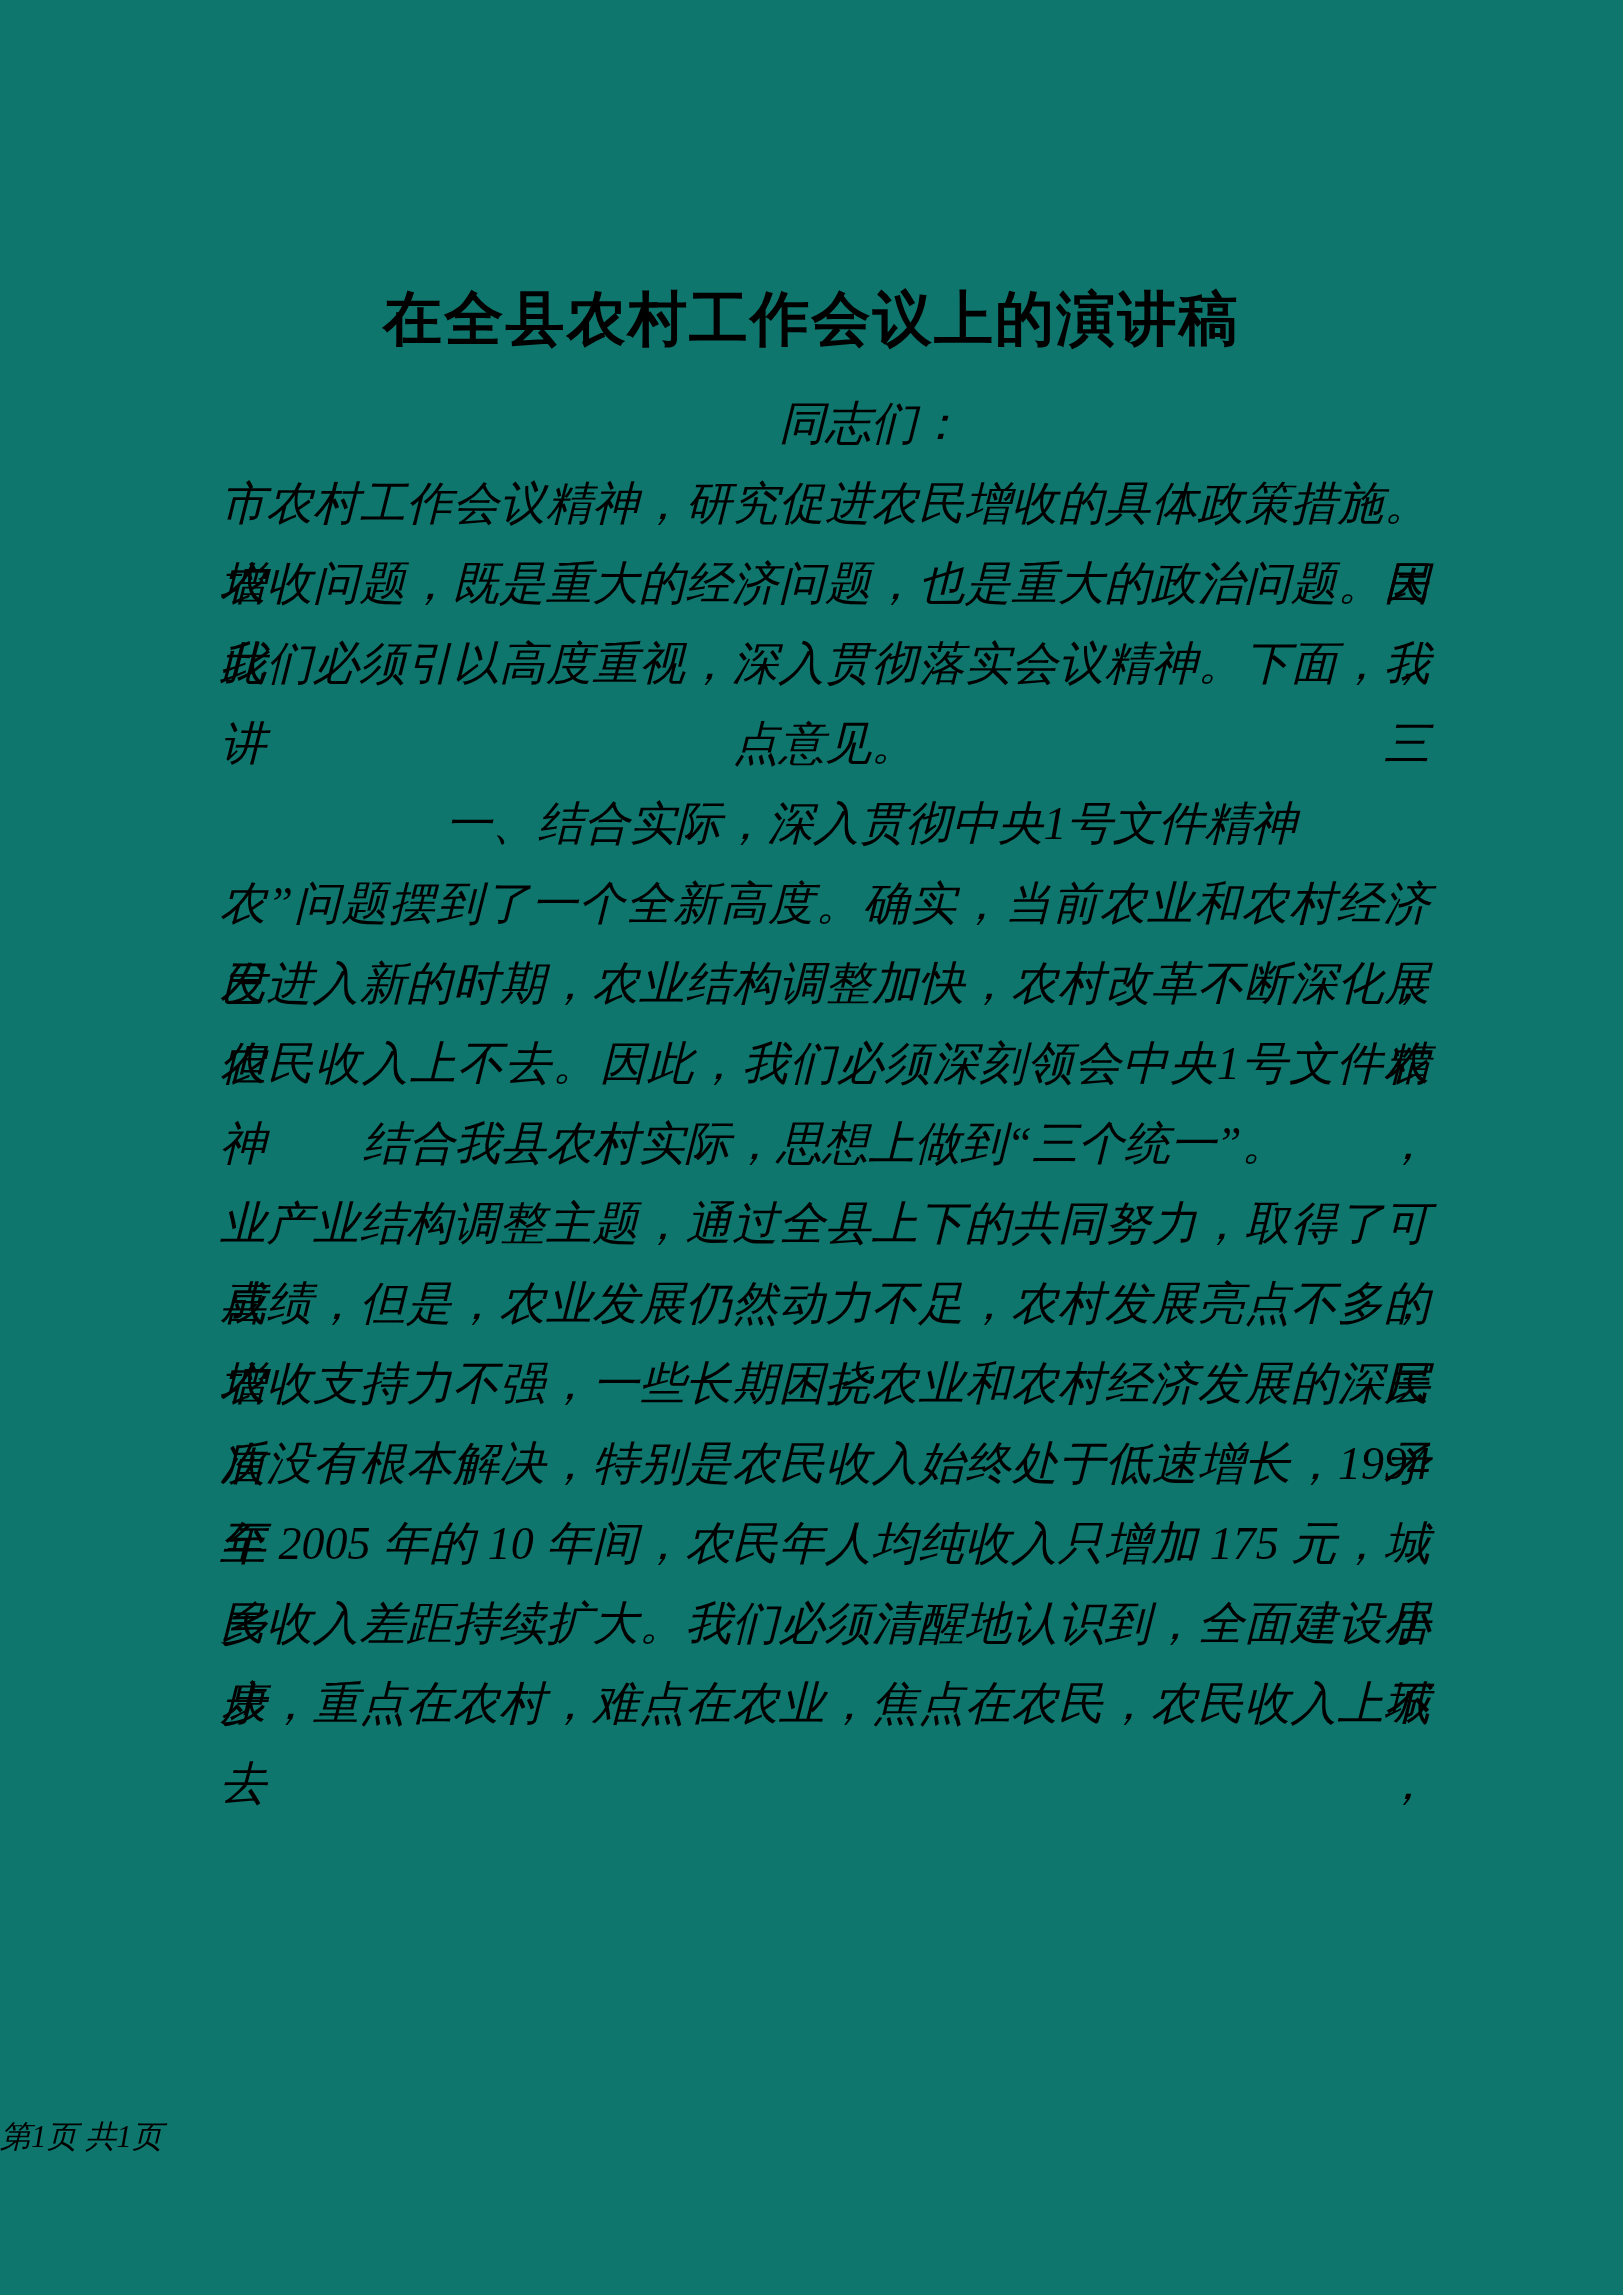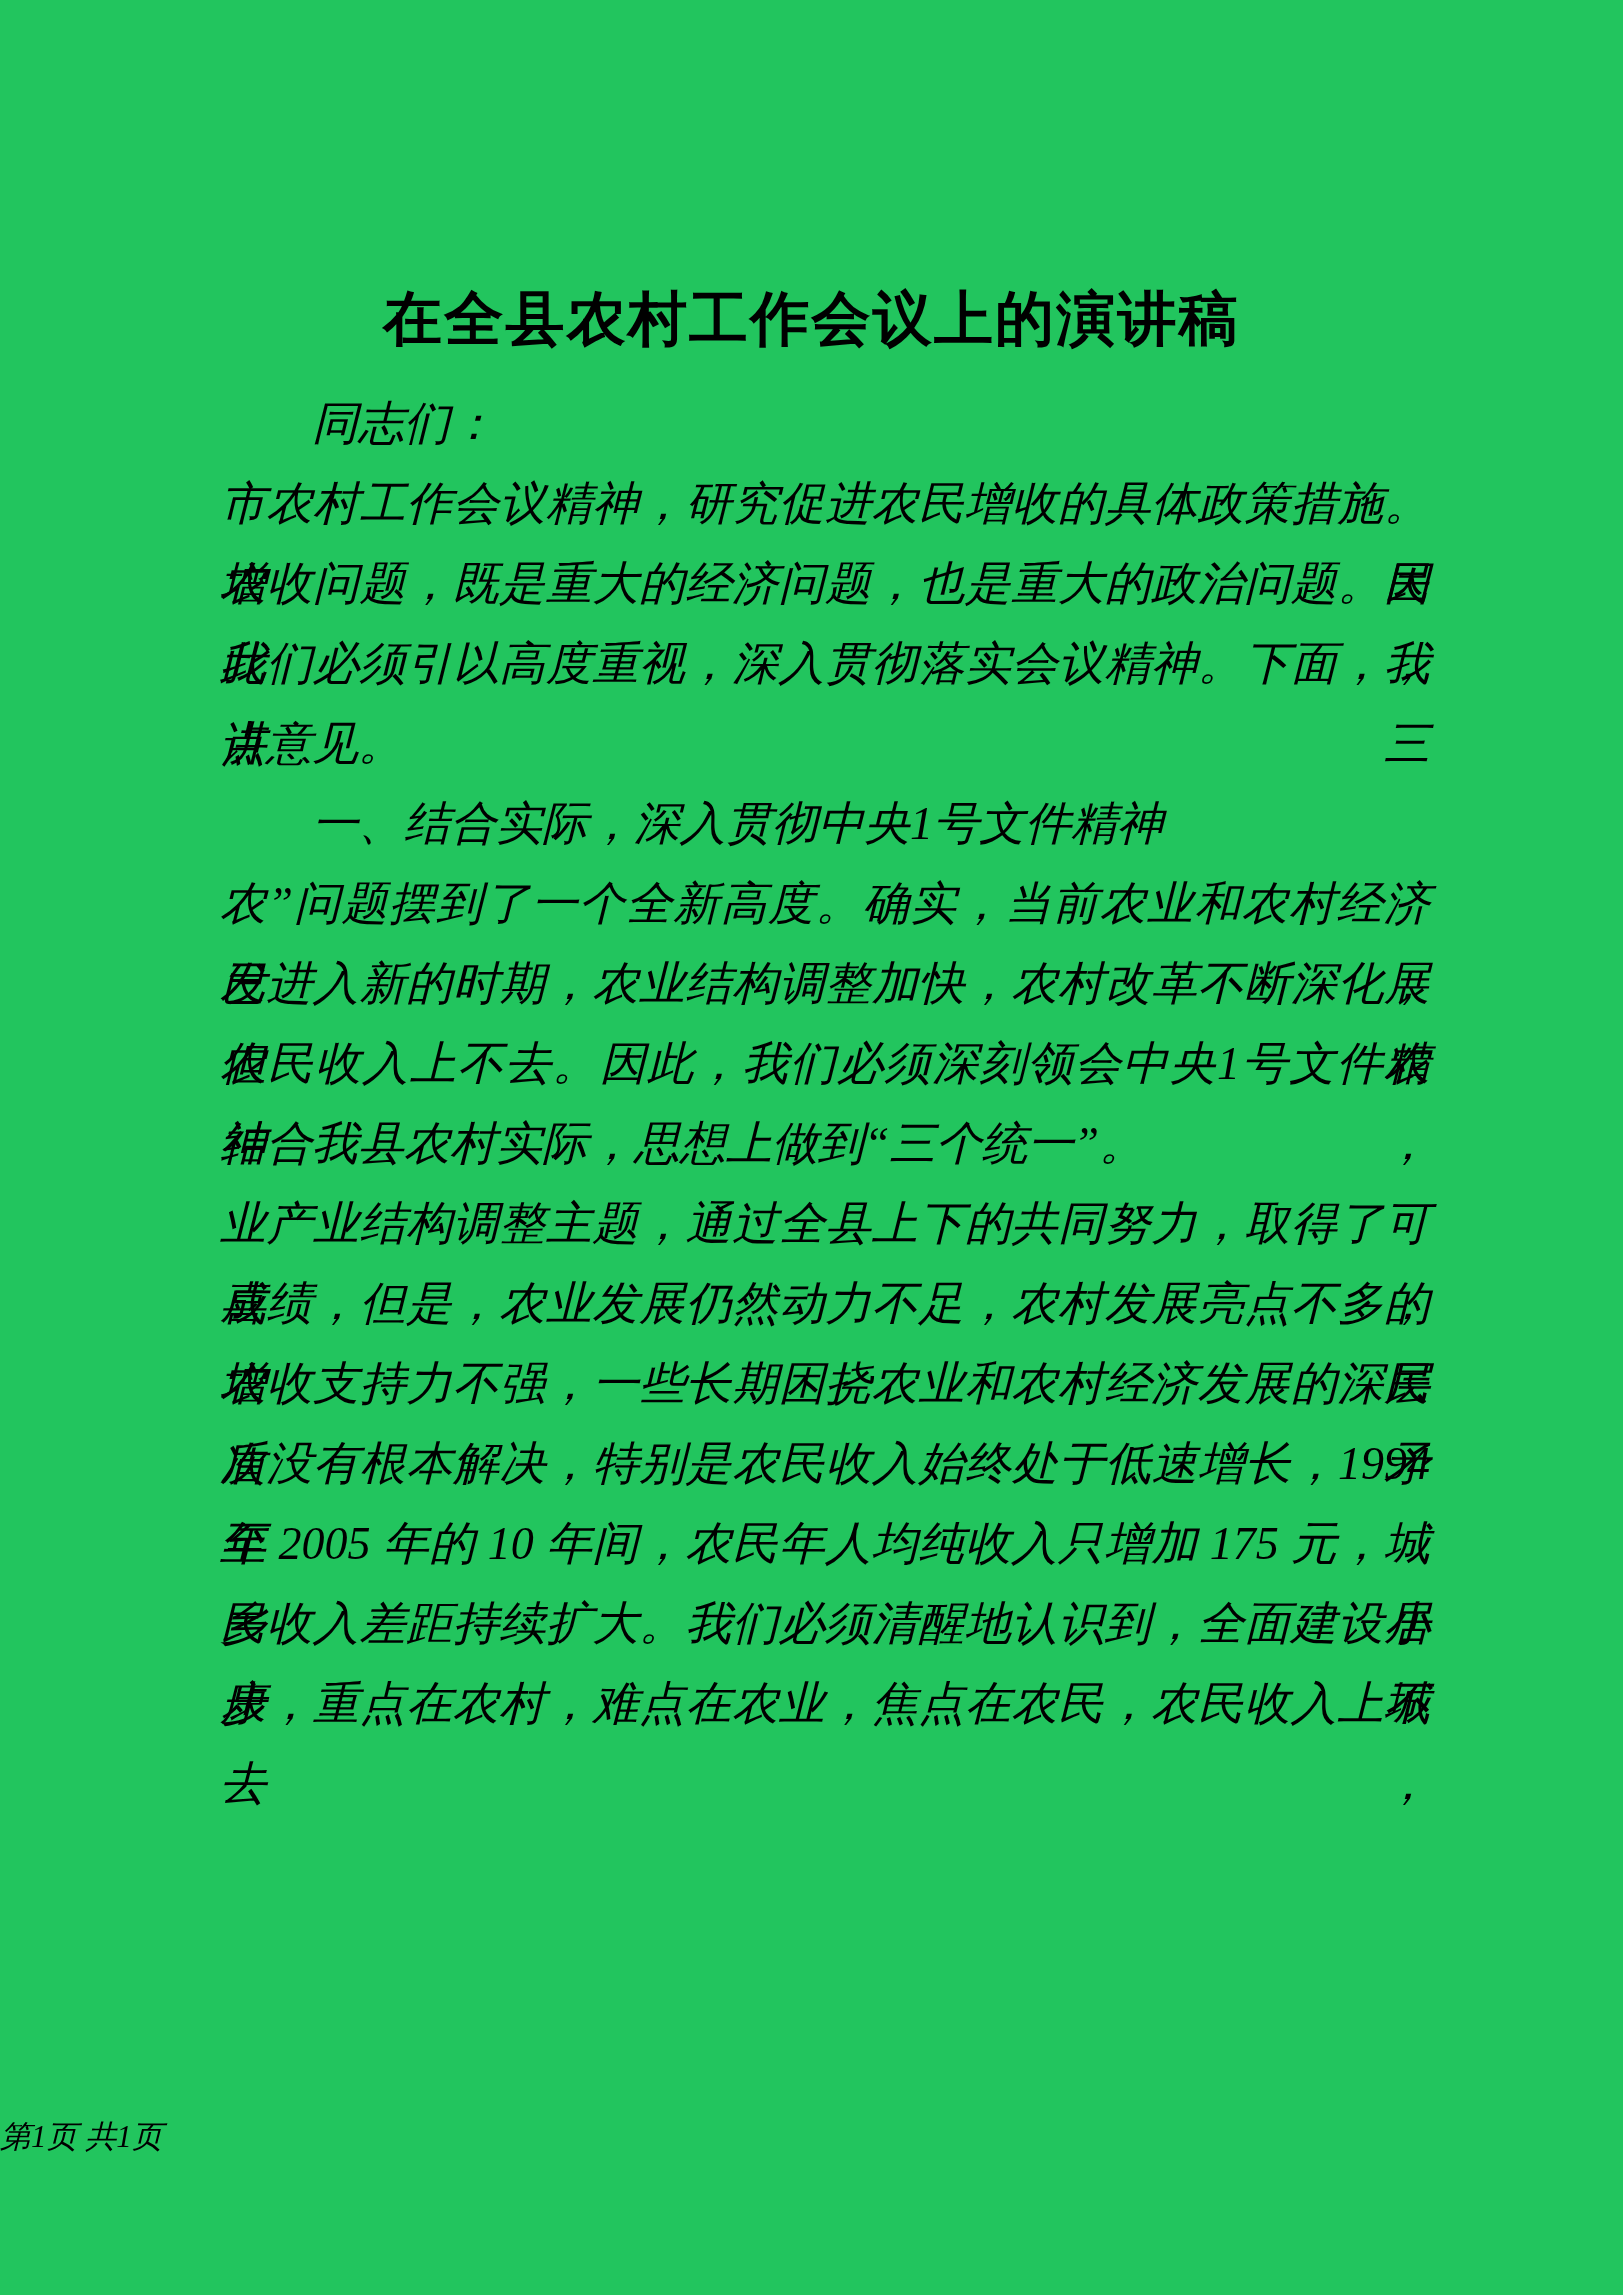--- a/index.html
+++ b/index.html
@@ -4,21 +4,21 @@
 <style>
   html, body {
     margin: 0;
     padding: 0;
     background: #ffffff;
   }
   .page {
     position: relative;
     width: 1623px;
     height: 2295px;
-    background: #22c55e;
+    background: #0f766e;
     overflow: hidden;
     font-family: "Liberation Serif", serif;
     color: #000000;
   }
   .doc-title {
     position: absolute;
     top: 283px;
     left: 0;
     width: 100%;
     margin: 0;
@@ -35,21 +35,21 @@
     top: 384px;
     left: 220px;
     width: 1210px;
   }
   .line {
     height: 80px;
     line-height: 80px;
     font-size: 46px;
     font-style: italic;            
     white-space: nowrap;
-    text-align: left;
+    text-align: center;
     color: #000000;
   }
   .line.just {
     white-space: normal;
     text-align: justify;
     text-align-last: justify;      
   }
   .line.ind {
     padding-left: 92px;           
   }

